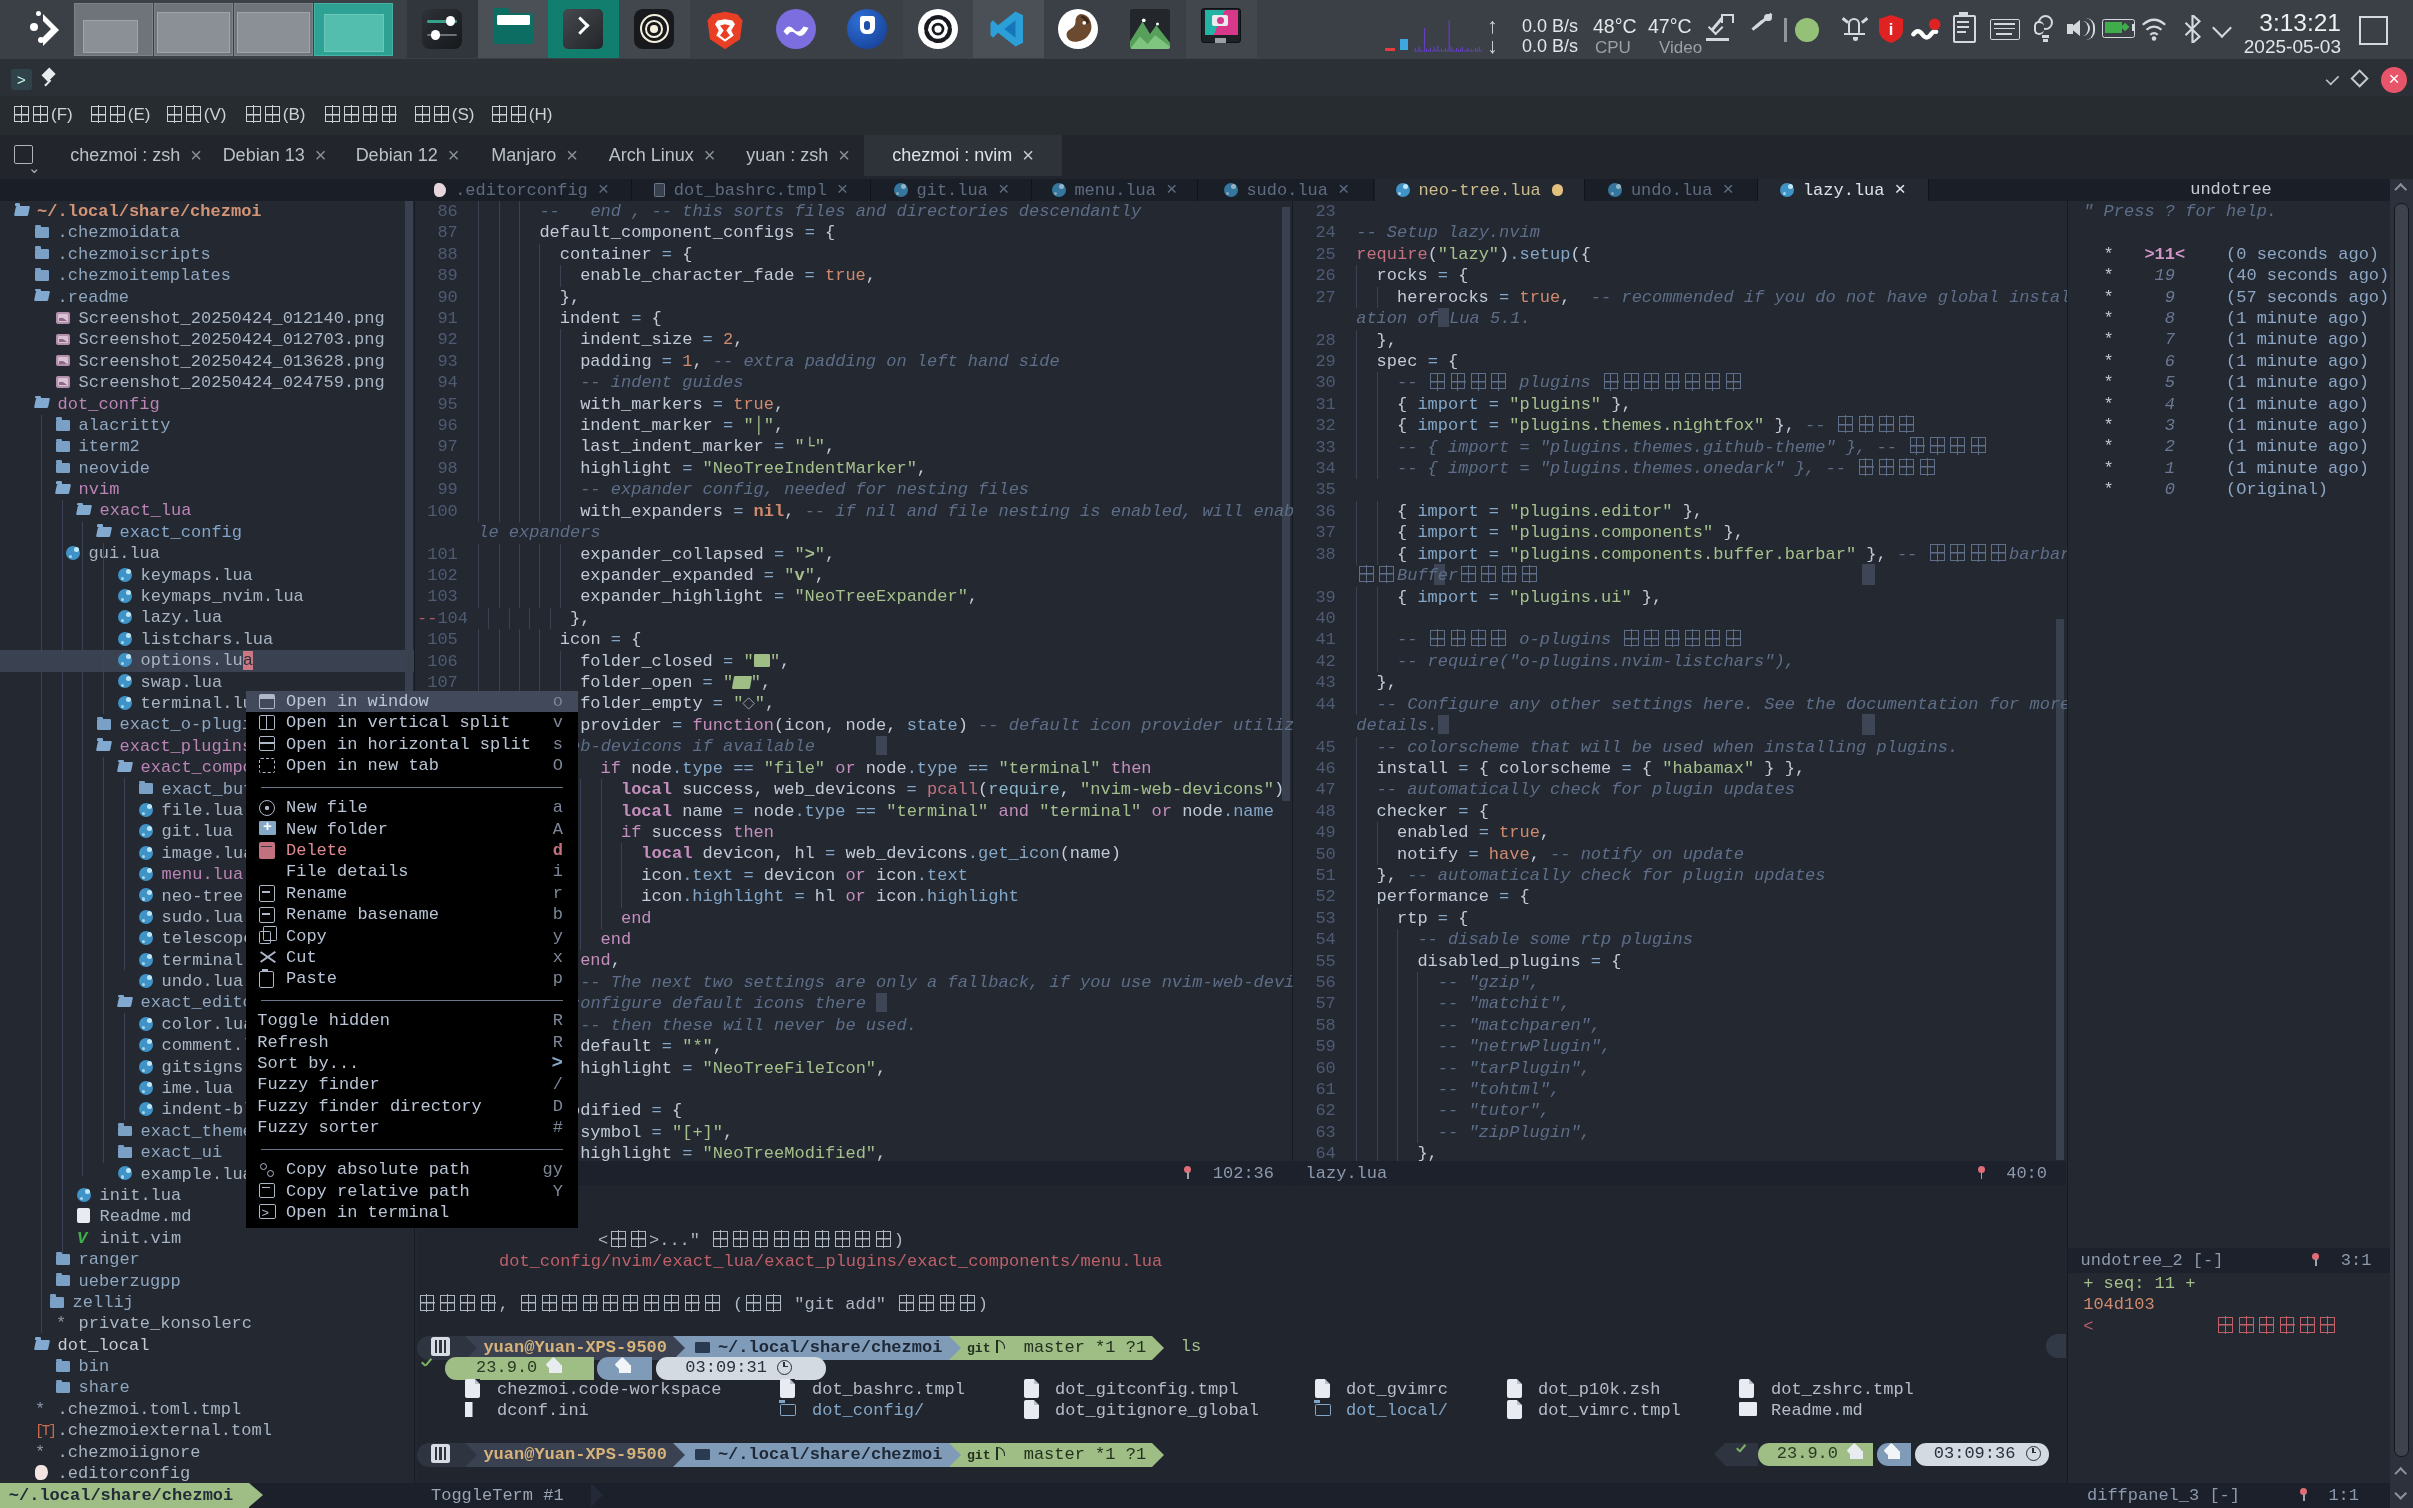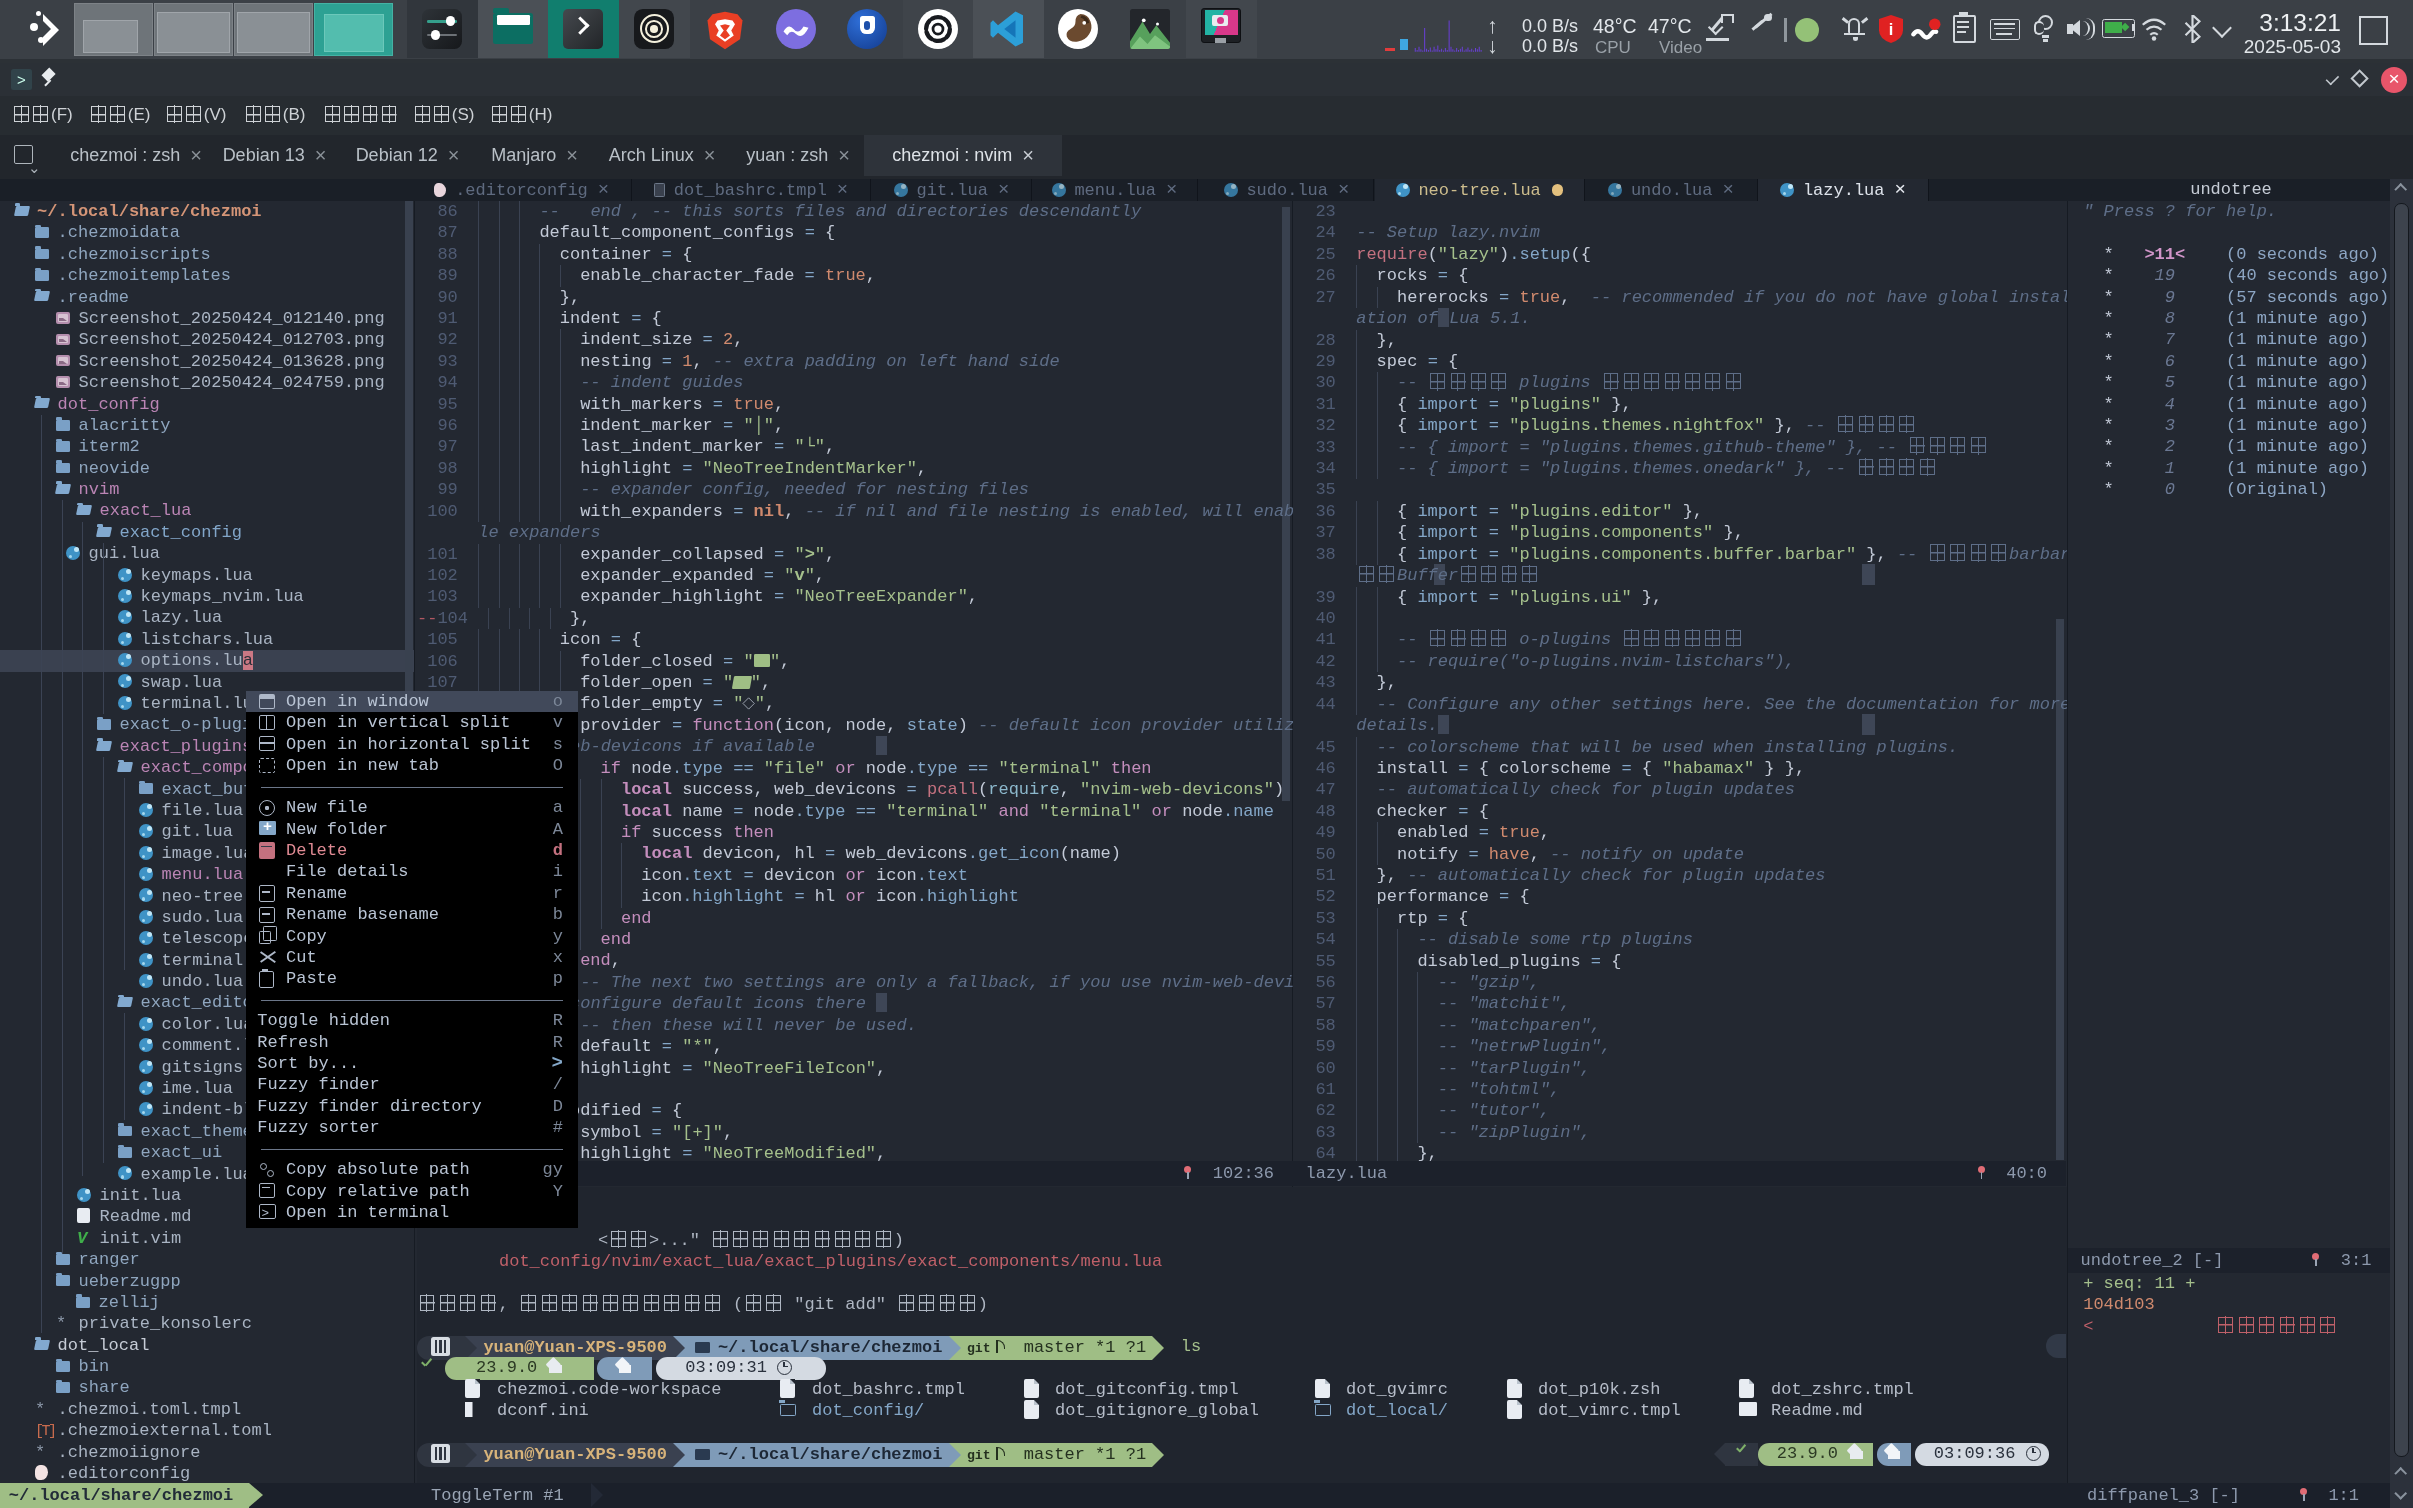--- a/index.html
+++ b/index.html
@@ -483,21 +483,21 @@
     <div class="tr" style="padding-left:139px"><span class="tric"><i class="moon tmi"></i></span><span class="trt-file">ime.lua</span></div>
     <div class="tr" style="padding-left:139px"><span class="tric"><i class="moon tmi"></i></span><span class="trt-file">indent-blankline.lua</span></div>
     <div class="tr" style="padding-left:118px"><span class="tric"><i class="fc"></i></span><span class="trt-dir">exact_themes</span></div>
     <div class="tr" style="padding-left:118px"><span class="tric"><i class="fc"></i></span><span class="trt-dir">exact_ui</span></div>
     <div class="tr" style="padding-left:118px"><span class="tric"><i class="moon tmi"></i></span><span class="trt-file">example.lua</span></div>
     <div class="tr" style="padding-left:77px"><span class="tric"><i class="moon tmi"></i></span><span class="trt-file">init.lua</span></div>
     <div class="tr" style="padding-left:77px"><span class="tric"><i class="bkic"></i></span><span class="trt-file">Readme.md</span></div>
     <div class="tr" style="padding-left:77px"><span class="tric"><b class="viic">V</b></span><span class="trt-file">init.vim</span></div>
     <div class="tr" style="padding-left:56px"><span class="tric"><i class="fc"></i></span><span class="trt-dir">ranger</span></div>
     <div class="tr" style="padding-left:56px"><span class="tric"><i class="fc"></i></span><span class="trt-dir">ueberzugpp</span></div>
-    <div class="tr" style="padding-left:76px"><span class="tric"><i class="fc"></i></span><span class="trt-dir">zellij</span></div>
+    <div class="tr" style="padding-left:50px"><span class="tric"><i class="fc"></i></span><span class="trt-dir">zellij</span></div>
     <div class="tr" style="padding-left:56px"><span class="tric"><b class="sticon">*</b></span><span class="trt-file">private_konsolerc</span></div>
     <div class="tr" style="padding-left:35px"><span class="tric"><i class="fo"></i></span><span class="trt-lite">dot_local</span></div>
     <div class="tr" style="padding-left:56px"><span class="tric"><i class="fc"></i></span><span class="trt-dir">bin</span></div>
     <div class="tr" style="padding-left:56px"><span class="tric"><i class="fc"></i></span><span class="trt-dir">share</span></div>
     <div class="tr" style="padding-left:35px"><span class="tric"><b class="sticon">*</b></span><span class="trt-file">.chezmoi.toml.tmpl</span></div>
     <div class="tr" style="padding-left:35px"><span class="tric"><b class="tticon">[T]</b></span><span class="trt-file">.chezmoiexternal.toml</span></div>
     <div class="tr" style="padding-left:35px"><span class="tric"><b class="sticon">*</b></span><span class="trt-file">.chezmoiignore</span></div>
     <div class="tr" style="padding-left:35px"><span class="tric"><i class="haic"></i></span><span class="trt-file">.editorconfig</span></div>
     </div>
   </div>
@@ -513,21 +513,21 @@
   <span class="abs" style="left:1282px;top:28px;width:8.2px;height:594px;background:#39414f"></span>
   <span class="abs" style="left:2056px;top:440px;width:8.2px;height:541px;background:#39414f"></span>
 
   <pre class="abs" style="left:417px;top:22px;width:876px;height:960px;overflow:hidden"><span class="g">  86  </span><i class="gl"></i><i class="gl"></i><i class="gl"></i><span class="c">--   end , -- this sorts files and directories descendantly</span>
 <span class="g">  87  </span><i class="gl"></i><i class="gl"></i><i class="gl"></i><span class="w">default_component_configs </span><span class="b">=</span><span class="w"> {</span>
 <span class="g">  88  </span><i class="gl"></i><i class="gl"></i><i class="gl"></i><i class="gl"></i><span class="w">container </span><span class="b">=</span><span class="w"> {</span>
 <span class="g">  89  </span><i class="gl"></i><i class="gl"></i><i class="gl"></i><i class="gl"></i><i class="gl"></i><span class="w">enable_character_fade </span><span class="b">=</span> <span class="n">true</span><span class="w">,</span>
 <span class="g">  90  </span><i class="gl"></i><i class="gl"></i><i class="gl"></i><i class="gl"></i><span class="w">},</span>
 <span class="g">  91  </span><i class="gl"></i><i class="gl"></i><i class="gl"></i><i class="gl"></i><span class="w">indent </span><span class="b">=</span><span class="w"> {</span>
 <span class="g">  92  </span><i class="gl"></i><i class="gl"></i><i class="gl"></i><i class="gl"></i><i class="gl"></i><span class="w">indent_size </span><span class="b">=</span> <span class="n">2</span><span class="w">,</span>
-<span class="g">  93  </span><i class="gl"></i><i class="gl"></i><i class="gl"></i><i class="gl"></i><i class="gl"></i><span class="w">nesting </span><span class="b">=</span> <span class="n">1</span><span class="w">, </span><span class="c">-- extra padding on left hand side</span>
+<span class="g">  93  </span><i class="gl"></i><i class="gl"></i><i class="gl"></i><i class="gl"></i><i class="gl"></i><span class="w">padding </span><span class="b">=</span> <span class="n">1</span><span class="w">, </span><span class="c">-- extra padding on left hand side</span>
 <span class="g">  94  </span><i class="gl"></i><i class="gl"></i><i class="gl"></i><i class="gl"></i><i class="gl"></i><span class="c">-- indent guides</span>
 <span class="g">  95  </span><i class="gl"></i><i class="gl"></i><i class="gl"></i><i class="gl"></i><i class="gl"></i><span class="w">with_markers </span><span class="b">=</span> <span class="n">true</span><span class="w">,</span>
 <span class="g">  96  </span><i class="gl"></i><i class="gl"></i><i class="gl"></i><i class="gl"></i><i class="gl"></i><span class="w">indent_marker </span><span class="b">=</span> <span class="s">"│"</span><span class="w">,</span>
 <span class="g">  97  </span><i class="gl"></i><i class="gl"></i><i class="gl"></i><i class="gl"></i><i class="gl"></i><span class="w">last_indent_marker </span><span class="b">=</span> <span class="s">"└"</span><span class="w">,</span>
 <span class="g">  98  </span><i class="gl"></i><i class="gl"></i><i class="gl"></i><i class="gl"></i><i class="gl"></i><span class="w">highlight </span><span class="b">=</span> <span class="s">"NeoTreeIndentMarker"</span><span class="w">,</span>
 <span class="g">  99  </span><i class="gl"></i><i class="gl"></i><i class="gl"></i><i class="gl"></i><i class="gl"></i><span class="c">-- expander config, needed for nesting files</span>
 <span class="g"> 100  </span><i class="gl"></i><i class="gl"></i><i class="gl"></i><i class="gl"></i><i class="gl"></i><span class="w">with_expanders </span><span class="b">=</span> <span class="nb">nil</span><span class="w">, </span><span class="c">-- if nil and file nesting is enabled, will enab</span>
 <span class="g">      </span><span class="c">le expanders</span>
 <span class="g"> 101  </span><i class="gl"></i><i class="gl"></i><i class="gl"></i><i class="gl"></i><i class="gl"></i><span class="w">expander_collapsed </span><span class="b">=</span> <span class="s">"</span><span class="echev">&gt;</span><span class="s">"</span><span class="w">,</span>
 <span class="g"> 102  </span><i class="gl"></i><i class="gl"></i><i class="gl"></i><i class="gl"></i><i class="gl"></i><span class="w">expander_expanded </span><span class="b">=</span> <span class="s">"</span><span class="echev2">v</span><span class="s">"</span><span class="w">,</span>

